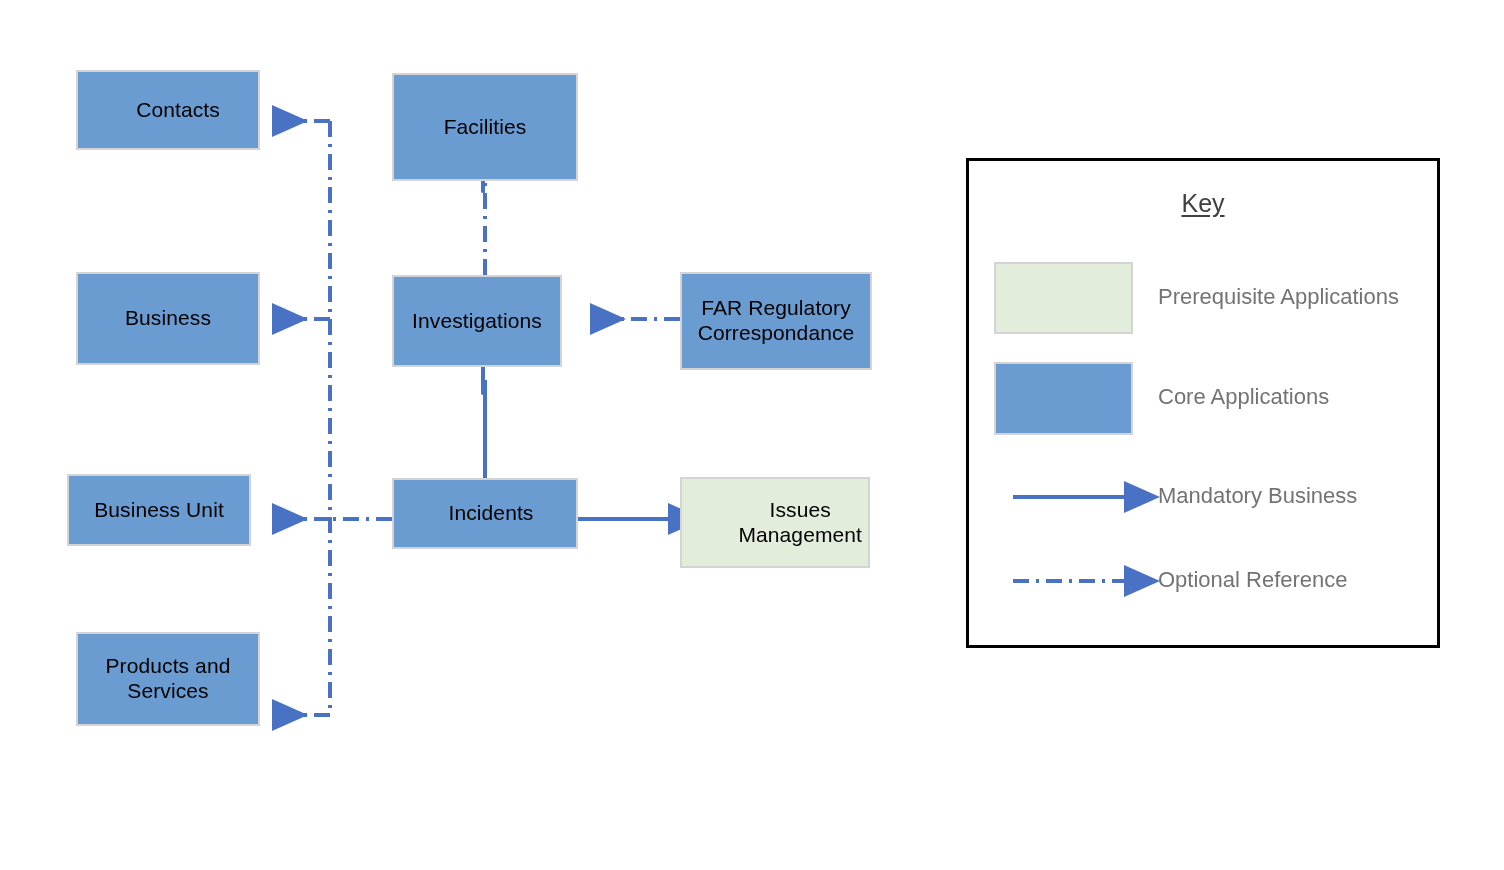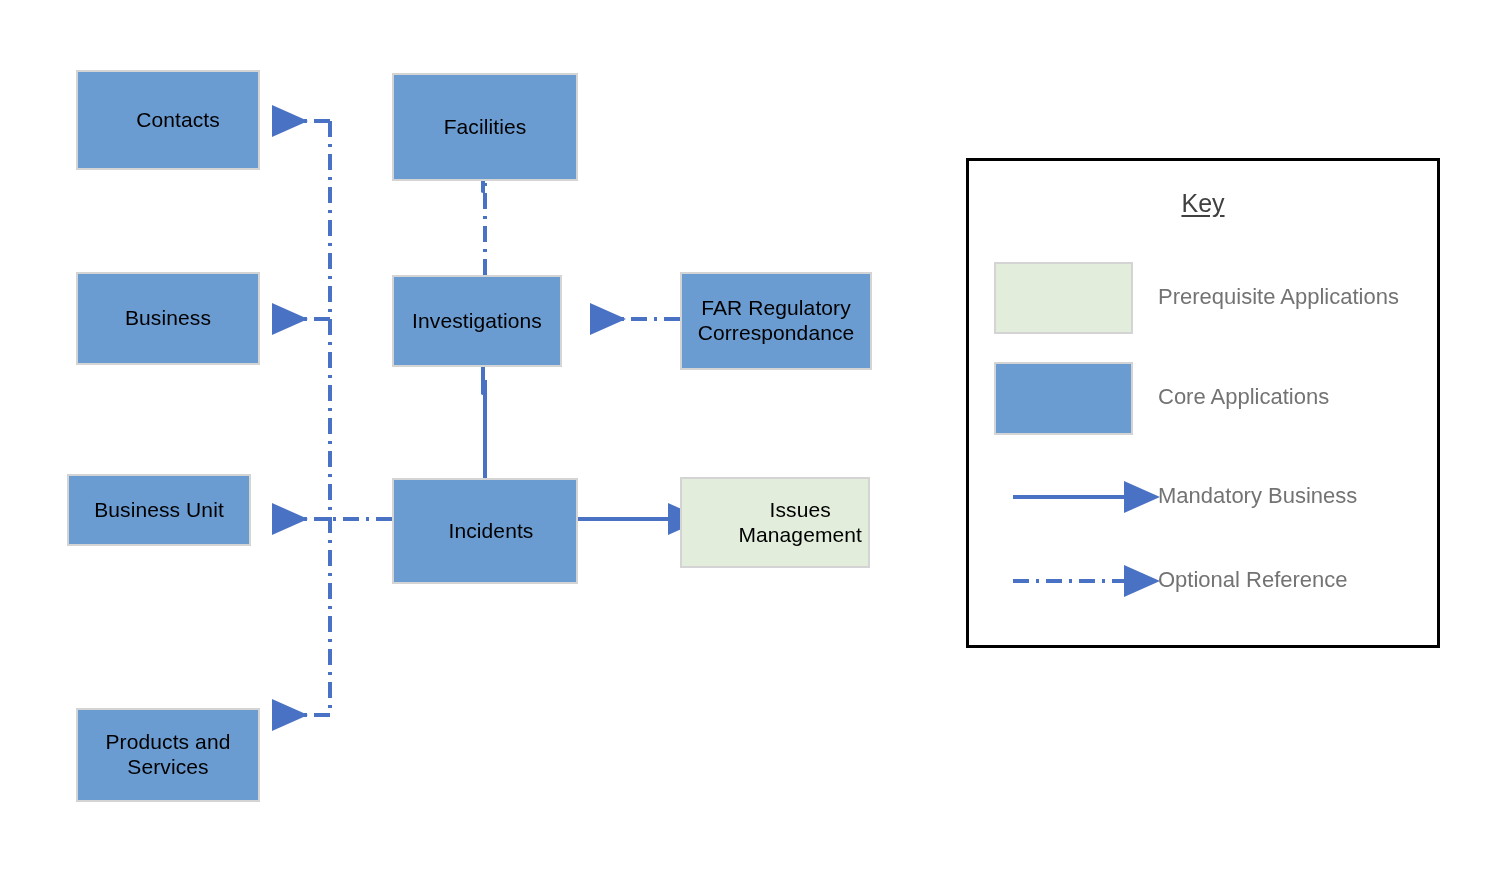--- a/index.html
+++ b/index.html
@@ -149,46 +149,46 @@
     </g>
 
     <g stroke="#4a72c4" stroke-width="4" fill="none" stroke-linecap="butt">
 
       <path d="M 485 478 L 485 380" marker-end="url(#arrow-up)"></path>
 
       <path d="M 578 519 L 668 519" marker-end="url(#arrow-right)"></path>
     </g>
   </svg>
 
-  <div class="node core" style="left:76px; top:70px; width:184px; height:100px;padding-left:20px;">
+  <div class="node core" style="left:76px; top:70px; width:184px; height:80px;padding-left:20px;">
     <span class="node-label">Contacts</span>
   </div>
 
   <div class="node core" style="left:76px; top:272px; width:184px; height:93px;">
     <span class="node-label">Business</span>
   </div>
 
   <div class="node core" style="left:67px; top:474px; width:184px; height:72px;align-items:center;">
     <span class="node-label">Business Unit</span>
   </div>
 
-  <div class="node core" style="left:76px; top:708px; width:184px; height:94px;">
+  <div class="node core" style="left:76px; top:632px; width:184px; height:94px;">
     <span class="node-label">Products and
 Services</span>
   </div>
 
   <div class="node core" style="left:392px; top:73px; width:186px; height:108px;">
     <span class="node-label">Facilities</span>
   </div>
 
   <div class="node core" style="left:392px; top:275px; width:170px; height:92px;">
     <span class="node-label">Investigations</span>
   </div>
 
-  <div class="node core" style="left:392px; top:478px; width:186px; height:106px;padding-left:12px;">
+  <div class="node core" style="left:392px; top:478px; width:186px; height:71px;padding-left:12px;">
     <span class="node-label">Incidents</span>
   </div>
 
   <div class="node core" style="left:680px; top:272px; width:192px; height:98px;">
     <span class="node-label">FAR Regulatory
 Correspondance</span>
   </div>
 
   <div class="node prereq" style="left:680px; top:477px; width:190px; height:91px;justify-content:flex-end;">
     <span class="node-label">Issues

